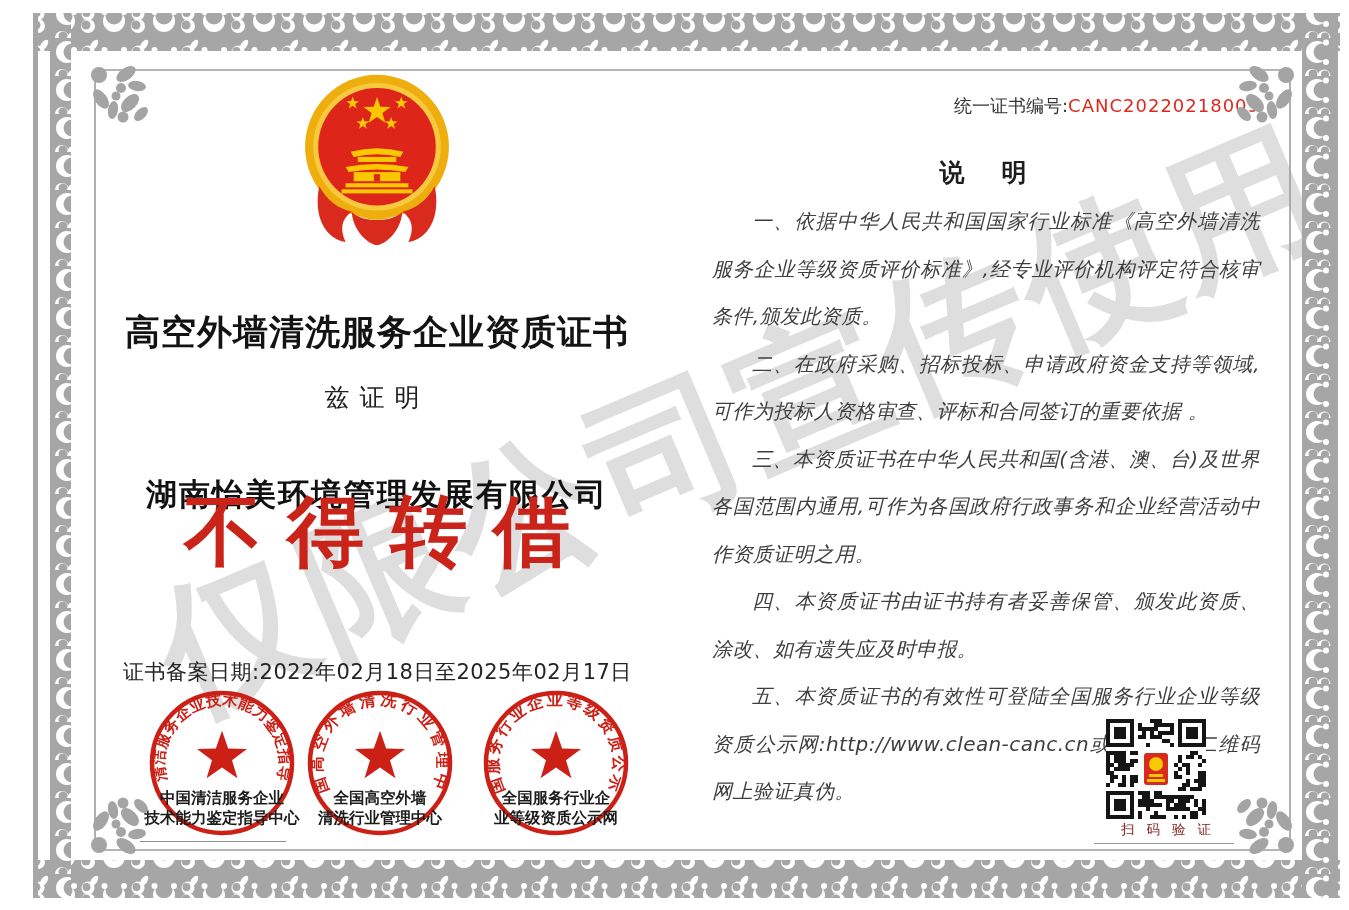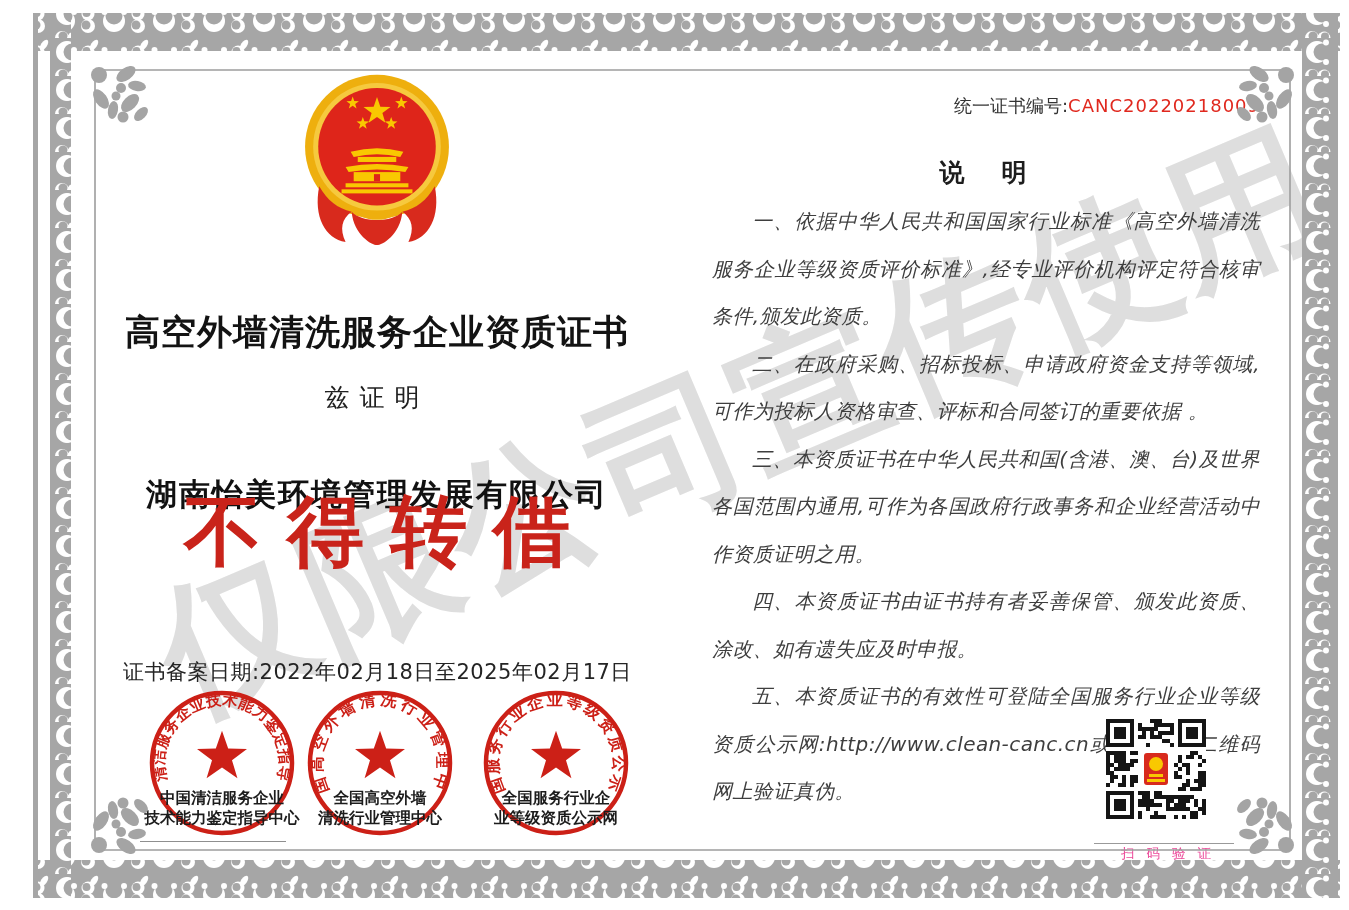--- a/index.html
+++ b/index.html
@@ -29,22 +29,22 @@
   
   .serial{left:712px;top:94px;width:548px;text-align:right;padding-right:24px;font-size:18px;}
   .serial .lab{color:#333;}
   .serial .num{color:#e0281e;letter-spacing:1px;}
   .expl-head{left:712px;top:156px;width:548px;text-align:center;font-size:25px;font-weight:700;color:#1d1d1d;letter-spacing:6px;}
   .expl{left:712px;top:198px;width:548px;}
   .expl p{margin:0;font-size:20px;line-height:47.5px;color:#3e3e3e;text-indent:2em;
           text-align:justify;letter-spacing:.4px;font-style:italic;}
   
   .qr{position:absolute;left:1106px;top:719px;width:100px;height:100px;}
-  .qr-caption{left:1086px;top:845px;width:160px;text-align:center;font-size:13.5px;
-              letter-spacing:12px;text-indent:12px;color:#ec4899;}
+  .qr-caption{left:1086px;top:821px;width:160px;text-align:center;font-size:13.5px;
+              letter-spacing:12px;text-indent:12px;color:#7f1d1d;}
   .qr-line{position:absolute;left:1094px;top:843px;width:140px;border-top:1.5px solid #9a9a9a;}
   .seal text{font-weight:600;}
 </style>
 </head>
 <body>
 
 <div class="cert">
 
   <div class="watermark">仅限公司宣传使用</div>
 

